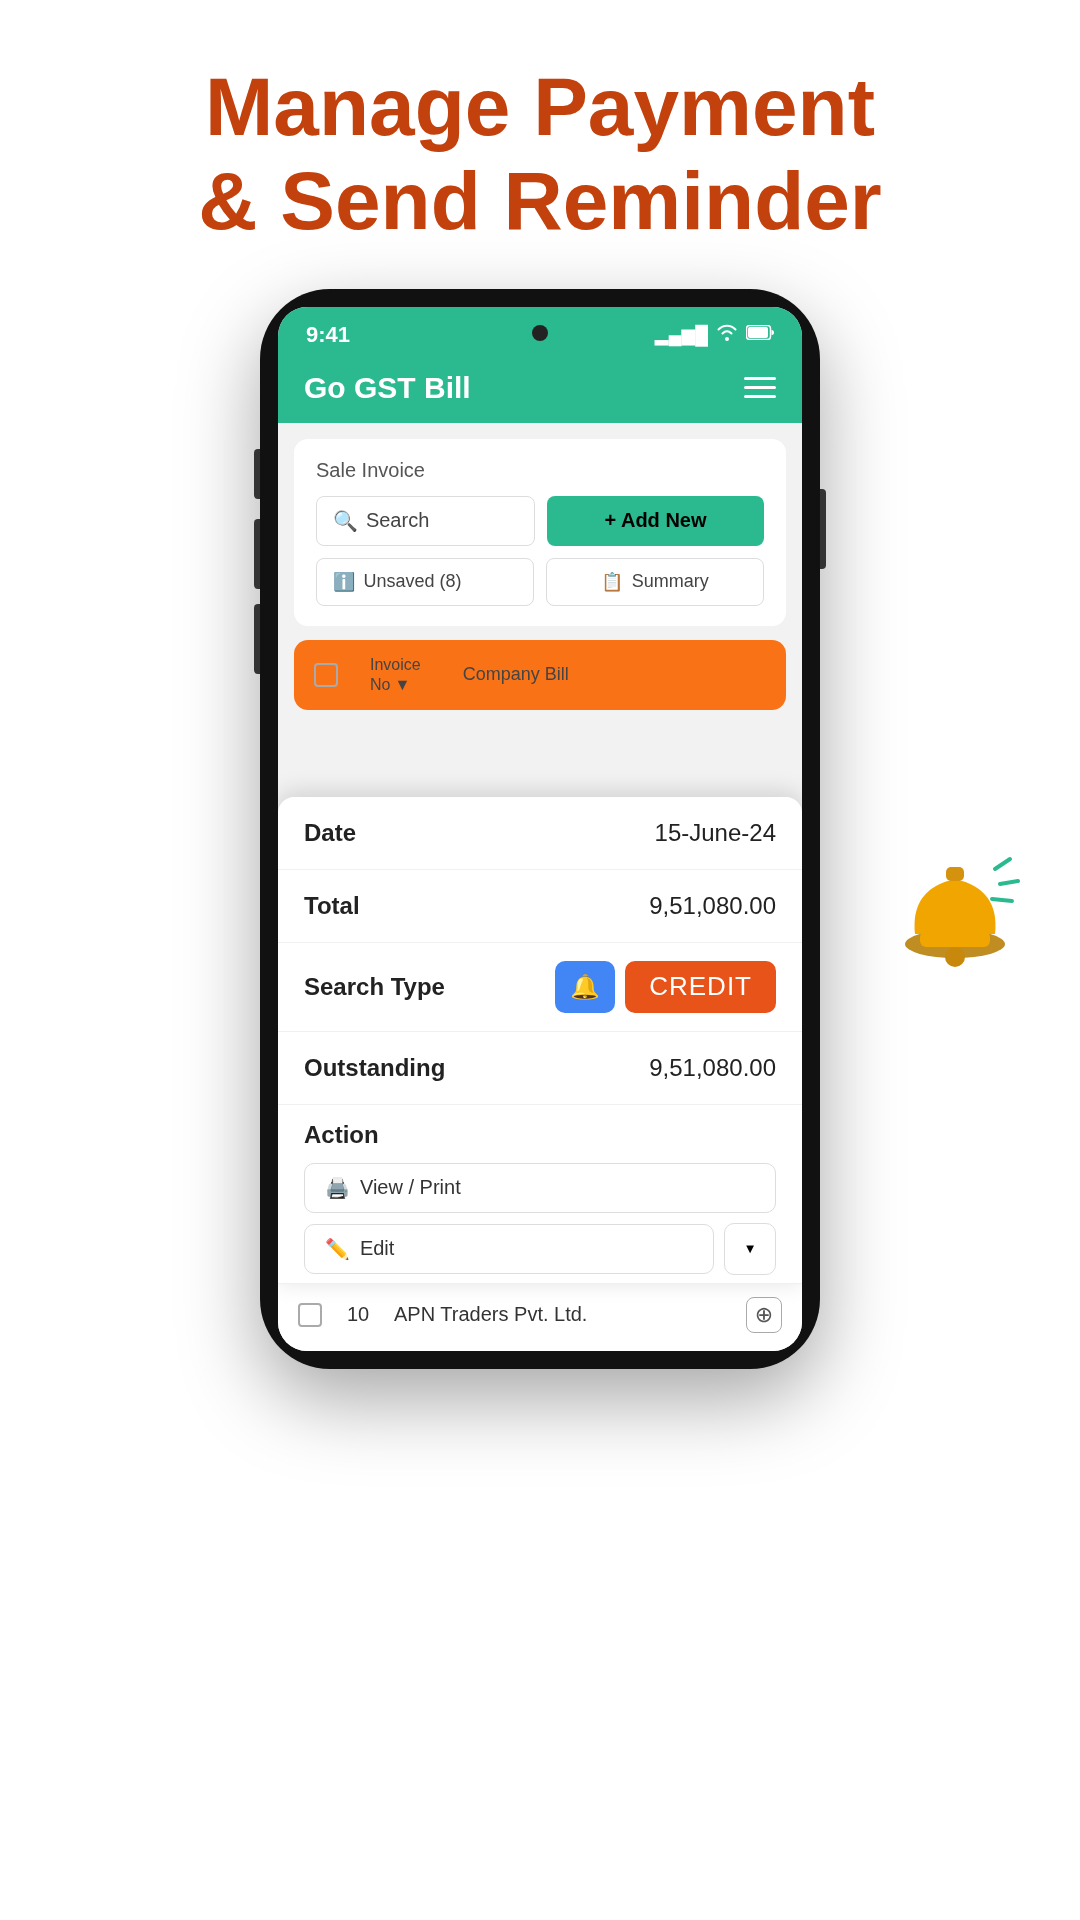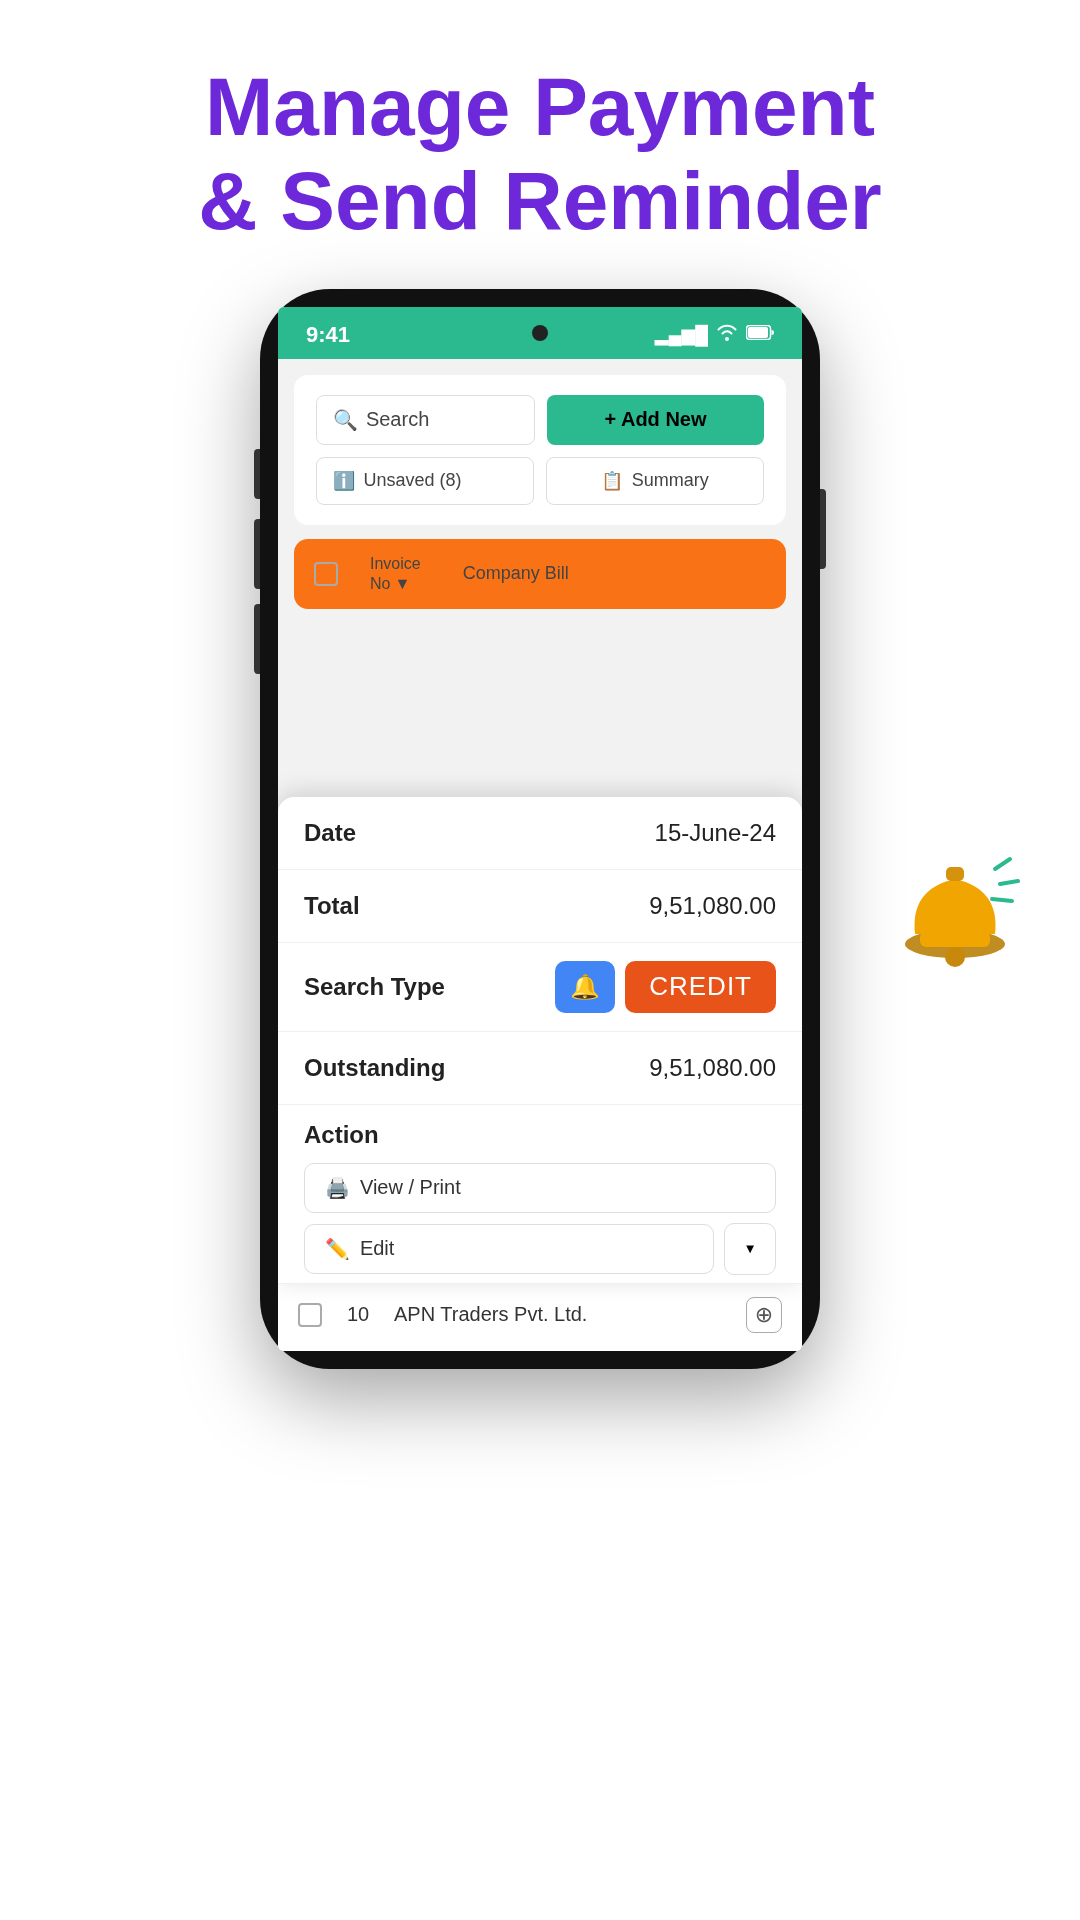--- a/index.html
+++ b/index.html
@@ -14,21 +14,21 @@
     }
 
     
     .page-header {
       text-align: center;
       padding: 60px 80px 40px;
     }
     .page-header h1 {
       font-size: 82px;
       font-weight: 800;
-      color: #6d28d9;
+      color: #c2410c;
       line-height: 1.15;
     }
 
     
     .phone-wrapper {
       display: flex;
       justify-content: center;
       position: relative;
       padding: 0 0 0 0;
     }
@@ -38,21 +38,21 @@
       background: #111;
       border-radius: 70px;
       padding: 18px;
       position: relative;
       box-shadow: 0 30px 80px rgba(0,0,0,0.35);
     }
     .phone-inner {
       width: 100%;
       height: 100%;
       background: #f2f2f2;
-      border-radius: 6px;
+      border-radius: 29px;
       overflow: hidden;
       position: relative;
     }
 
     
     .status-bar {
       background: #2bba8f;
       display: flex;
       align-items: center;
       justify-content: space-between;
@@ -474,24 +474,33 @@
           <span>
             <svg width="28" height="15" viewBox="0 0 28 15" fill="none">
               <rect x="0.5" y="0.5" width="24" height="14" rx="3" stroke="white" stroke-width="1.5"></rect>
               <rect x="2" y="2" width="20" height="11" rx="2" fill="white"></rect>
               <path d="M25.5 5v5a2 2 0 0 0 0-5z" fill="white"></path>
             </svg>
           </span>
         </div>
       </div>
 
+      <div class="app-bar">
+        <span class="app-title">Go GST Bill</span>
+        <div class="hamburger-icon">
+          <span></span>
+          <span></span>
+          <span></span>
+        </div>
+      </div>
 
       <div class="content-area">
 
         <div class="invoice-card">
+          <div class="invoice-label">Sale Invoice</div>
 
           <div class="btn-row">
             <button class="btn-search">
               <span>🔍</span>
               <span>Search</span>
             </button>
             <button class="btn-add-new">
               <span>+ Add New</span>
             </button>
           </div>

